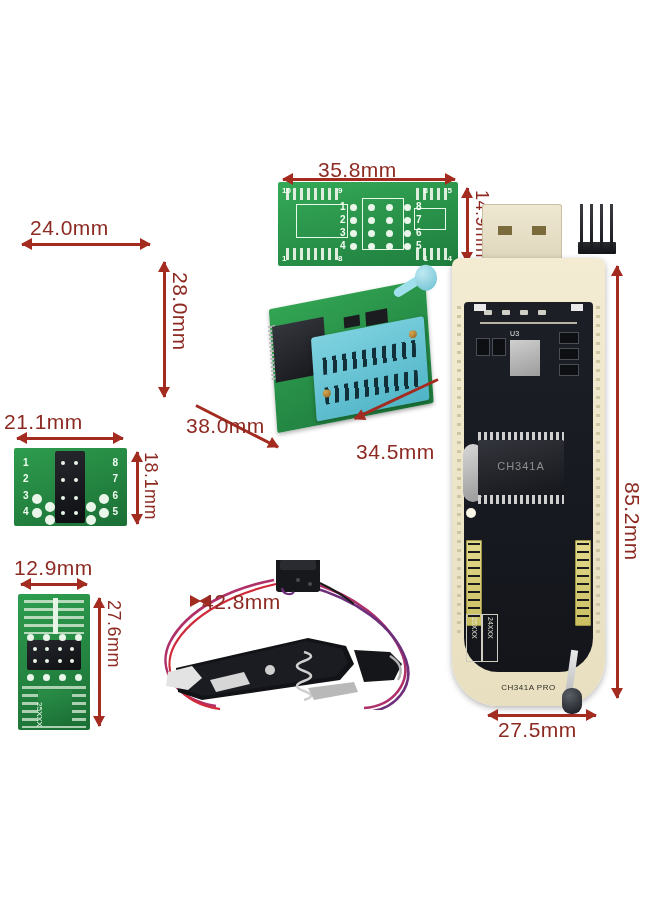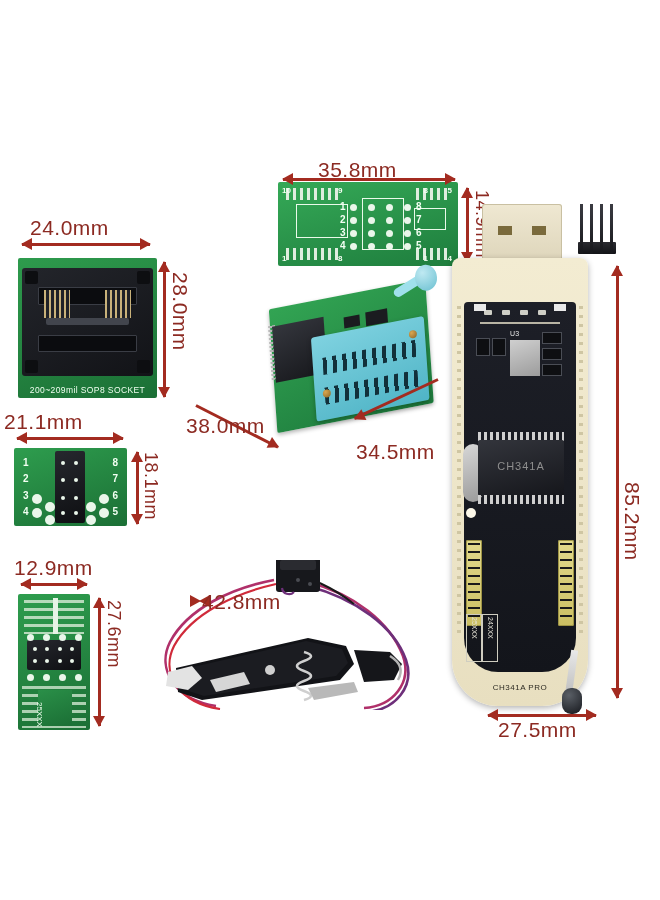--- a/index.html
+++ b/index.html
@@ -110,21 +110,21 @@
   .header{position:absolute;}
   .header .base{position:absolute;left:0;bottom:0;width:100%;height:12px;
      background:linear-gradient(180deg,#2a2b30,#121317);border-radius:1px;}
   .header .pin{position:absolute;bottom:0;width:3px;height:46px;
      background:linear-gradient(180deg,#3b3c42,#16171b);}
 
   
   #clip{left:158px;top:560px;width:270px;height:150px;}
 
   
-  #ch341{left:452px;top:258px;width:136px;height:448px;}
+  #ch341{left:452px;top:258px;width:153px;height:448px;}
   #ch341 .pcbbody{position:absolute;inset:0;
      background:linear-gradient(180deg,#f3ecd2,#e8dfc0);
      border-radius:8px 8px 46px 46px;box-shadow:0 2px 6px rgba(0,0,0,.3);}
   #ch341 .mask{position:absolute;left:12px;top:44px;right:12px;bottom:34px;
      background:linear-gradient(180deg,#1d1f27,#13151b);border-radius:4px 4px 34px 34px;}
   #ch341 .usb{position:absolute;left:30px;top:-54px;width:80px;height:74px;
      background:linear-gradient(180deg,#efe8d2,#d9d0b4);border-radius:3px 3px 0 0;
      box-shadow:inset 0 0 0 1px #c9c0a2;}
   #ch341 .usbslot{position:absolute;top:22px;width:14px;height:9px;background:#7a6a3c;}
   #ch341 .chip{position:absolute;left:26px;top:182px;width:86px;height:56px;
@@ -150,35 +150,20 @@
   #ch341 .smdr{position:absolute;background:#e9e9e9;}
   #ch341 .smdb{position:absolute;background:#0e0f12;border:1px solid #4a4d55;}
   #ch341 .led{position:absolute;width:8px;height:5px;background:#cfcfc6;border-radius:1px;}
   #ch341 .hole{position:absolute;width:10px;height:10px;border-radius:50%;background:#fbf7e8;}
 </style>
 </head>
 <body>
 
 <div id="stage">
 
-  <div class="part" id="sop8">
-    <div class="body"></div>
-    <div class="zif">
-      <div class="corner" style="left:3px;top:3px;"></div>
-      <div class="corner" style="right:3px;top:3px;"></div>
-      <div class="corner" style="left:3px;bottom:3px;"></div>
-      <div class="corner" style="right:3px;bottom:3px;"></div>
-      <div class="zslot" style="top:18%;"></div>
-      <div class="zslot" style="top:62%;"></div>
-      <div class="contacts" style="left:22px;top:22px;"></div>
-      <div class="contacts" style="right:22px;top:22px;"></div>
-      <div class="lever"></div>
-    </div>
-    <div class="lbl">200~209mil SOP8 SOCKET</div>
-  </div>
   <div class="arrow h" style="left:22px;top:243px;width:128px;"></div>
   <div class="dim" style="left:30px;top:216px;">24.0mm</div>
   <div class="arrow v" style="left:163px;top:262px;height:135px;"></div>
   <div class="dim v" style="left:192px;top:272px;">28.0mm</div>
 
   <div class="part" id="adp358">
     <div class="body"></div>
 
     <div style="position:absolute;left:8px;top:6px;width:56px;height:12px;
          background:repeating-linear-gradient(90deg,#dfeddf 0 3px,transparent 3px 7px);"></div>

